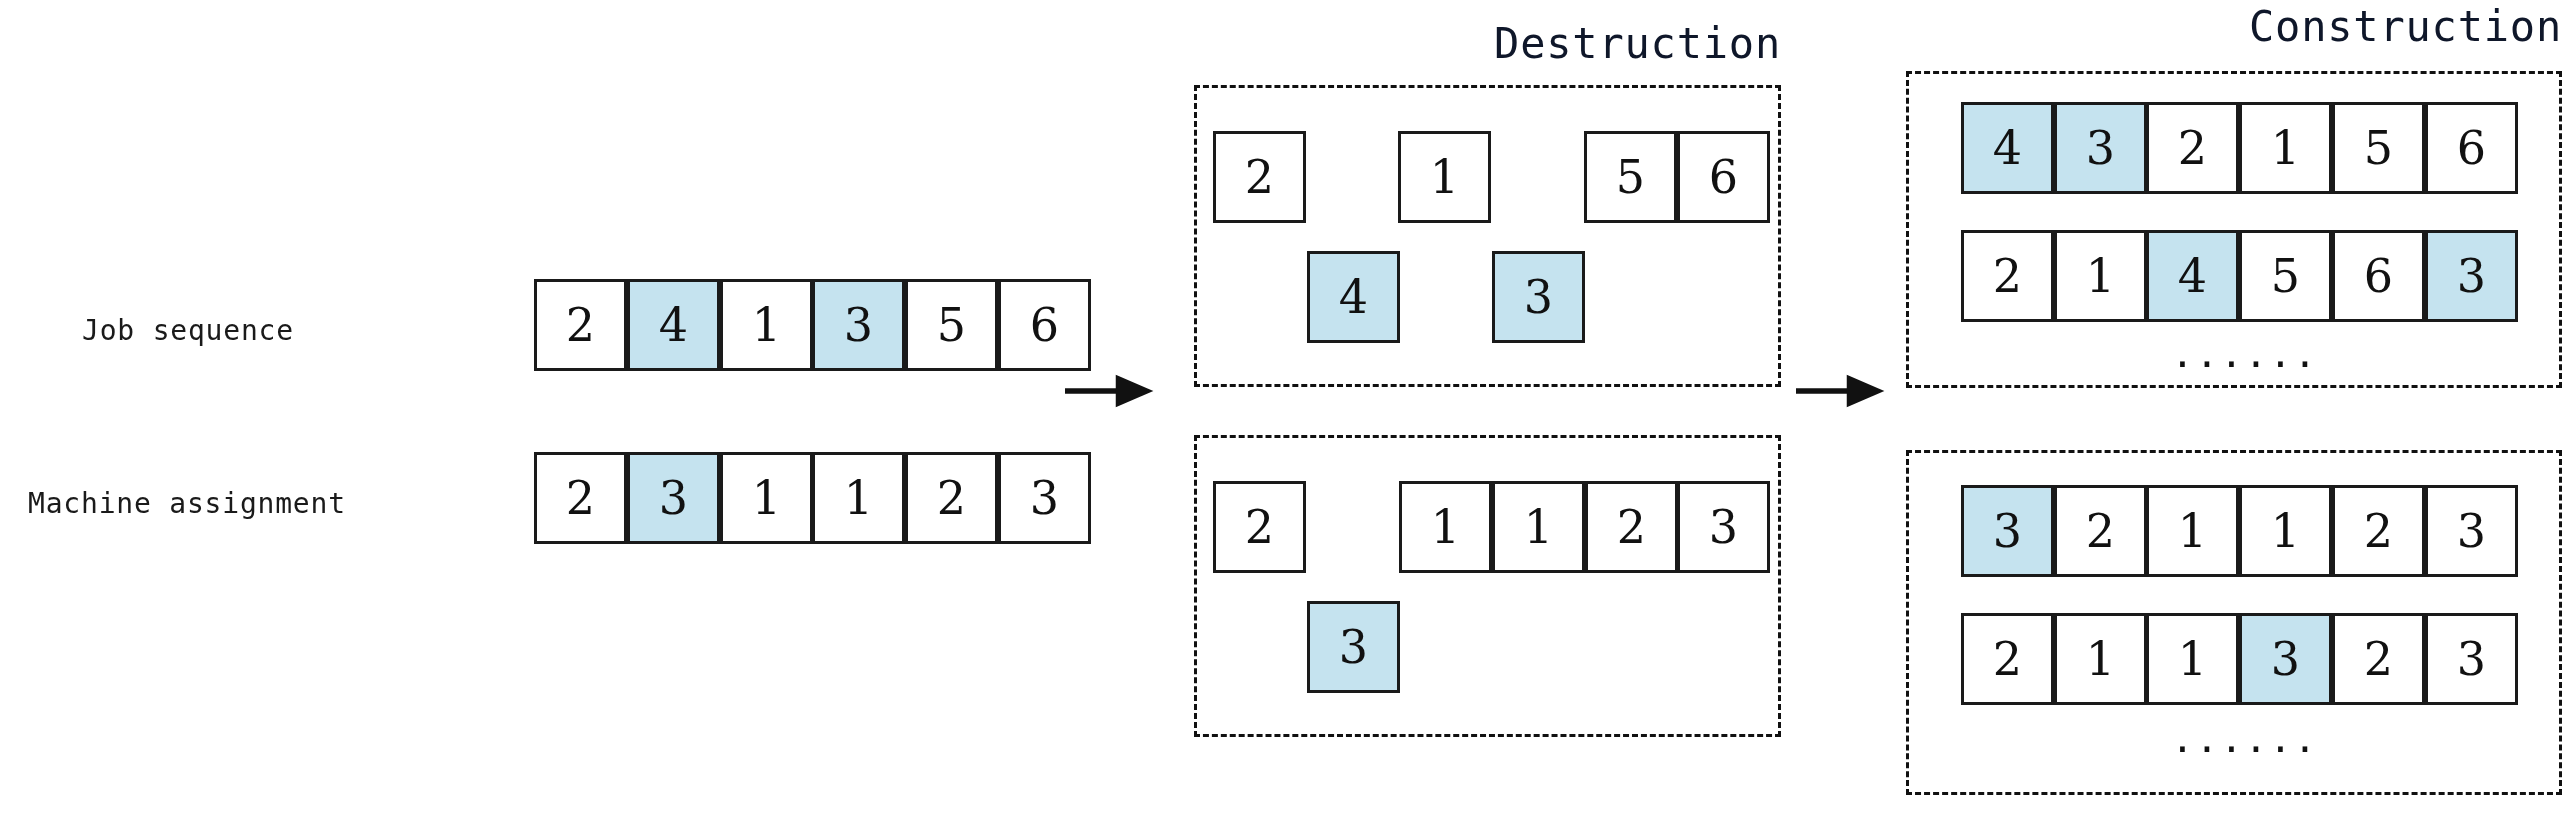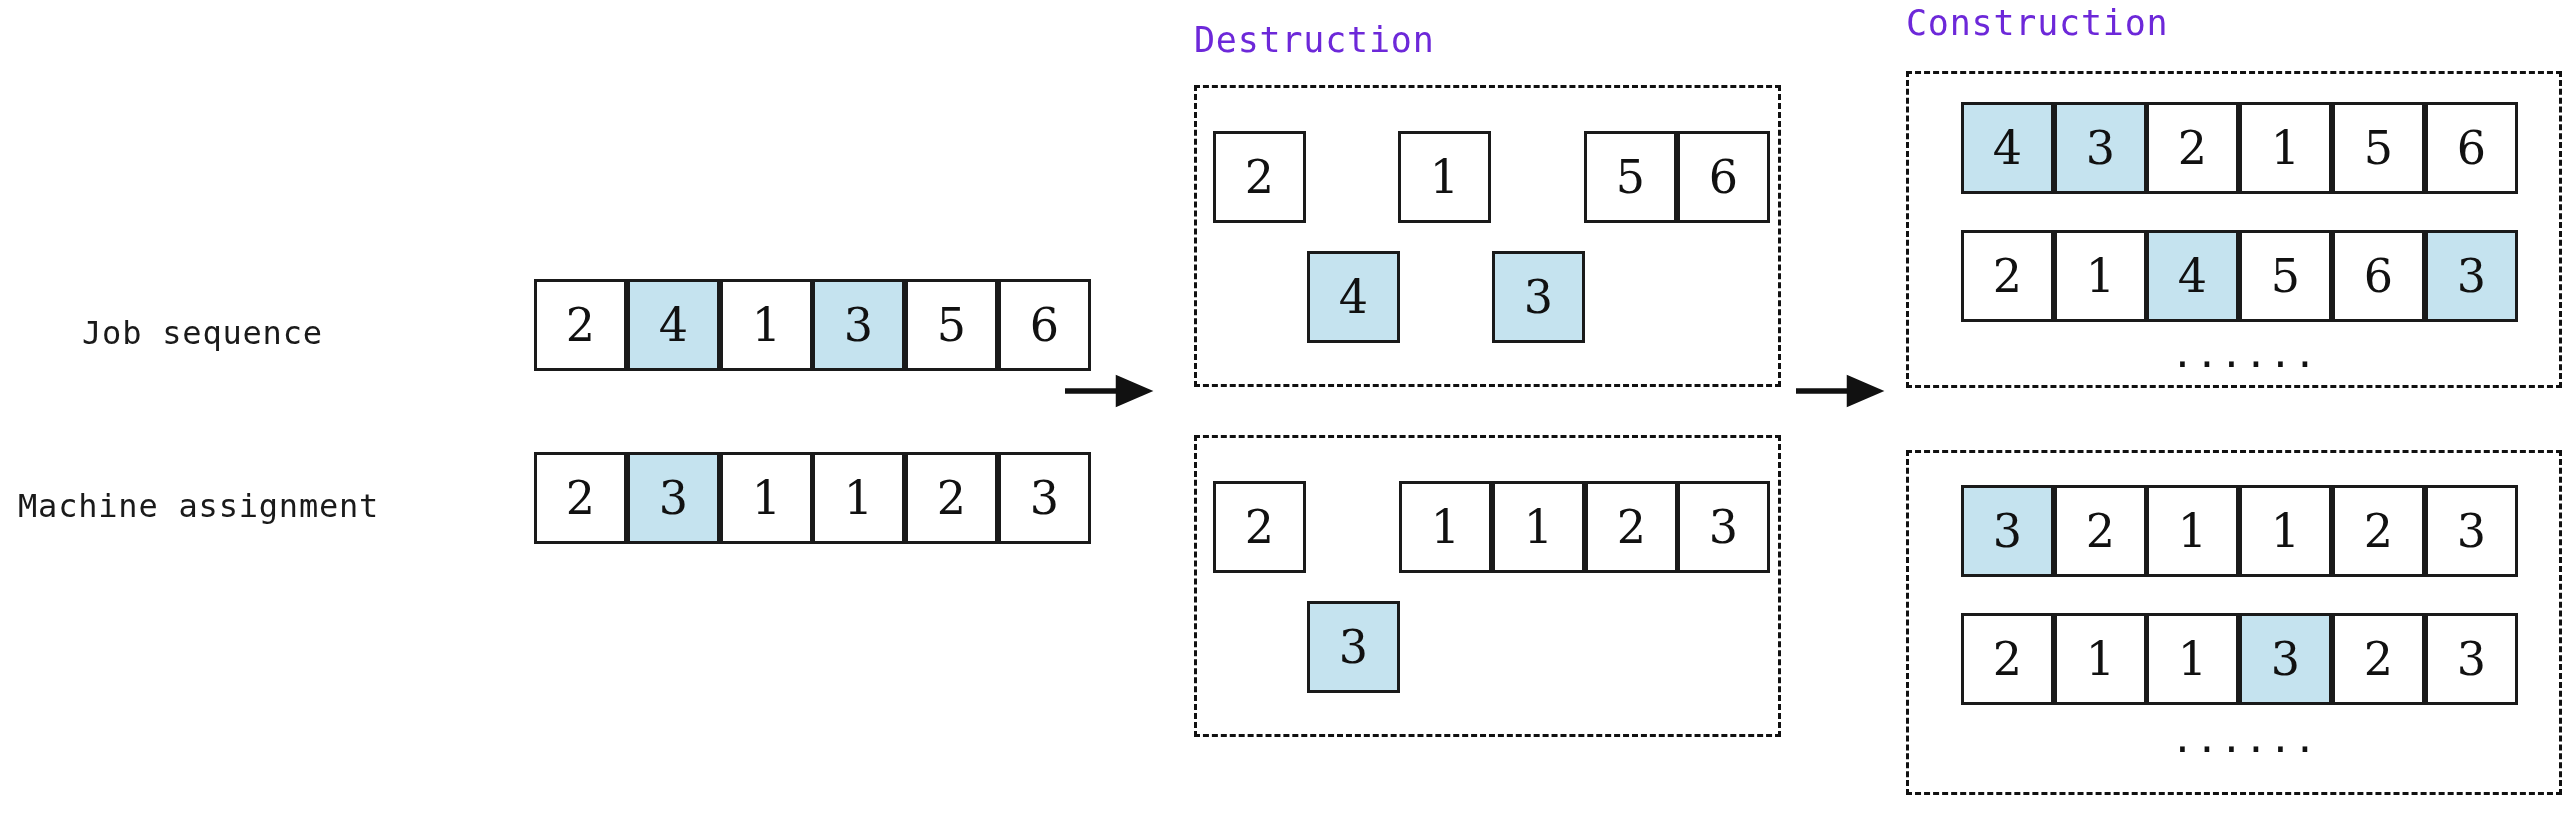--- a/index.html
+++ b/index.html
@@ -15,35 +15,35 @@
     width: 2576px;
     height: 815px;
     background: #ffffff;
     overflow: hidden;
   }
 
   
   .row-label {
     position: absolute;
     font-family: "DejaVu Sans Mono", "Liberation Mono", monospace;
-    font-size: 32px;
+    font-size: 28px;
     color: #1a1a1a;
     letter-spacing: 0.8px;
     white-space: nowrap;
     line-height: 1;
   }
   .panel-title {
     position: absolute;
     font-family: "DejaVu Sans Mono", "Liberation Mono", monospace;
-    font-size: 35px;
-    color: #6d28d9;
+    font-size: 42px;
+    color: #0f172a;
     letter-spacing: 0.8px;
     white-space: nowrap;
     line-height: 1;
-    text-align: left;
+    text-align: right;
   }
 
   
   .dashed-box {
     position: absolute;
     border: 3.3px dashed #111111;
     background: transparent;
     box-sizing: border-box;
   }
 
@@ -82,21 +82,21 @@
     position: absolute;
   }
 </style>
 </head>
 <body>
 
 <div id="canvas">
 
   <div class="row-label" style="left:82px; top:317px;">Job sequence</div>
 
-  <div class="row-label" style="left:18px; top:490px;">Machine assignment</div>
+  <div class="row-label" style="left:28px; top:490px;">Machine assignment</div>
 
   <div>
     <div class="cell" style="left:534px;  top:279px; width:93px; height:92px;">2</div>
     <div class="cell hl" style="left:627px;  top:279px; width:93px; height:92px;">4</div>
     <div class="cell" style="left:720px;  top:279px; width:93px; height:92px;">1</div>
     <div class="cell hl" style="left:812px;  top:279px; width:93px; height:92px;">3</div>
     <div class="cell" style="left:905px; top:279px; width:93px; height:92px;">5</div>
     <div class="cell" style="left:998px; top:279px; width:93px; height:92px;">6</div>
   </div>
 

